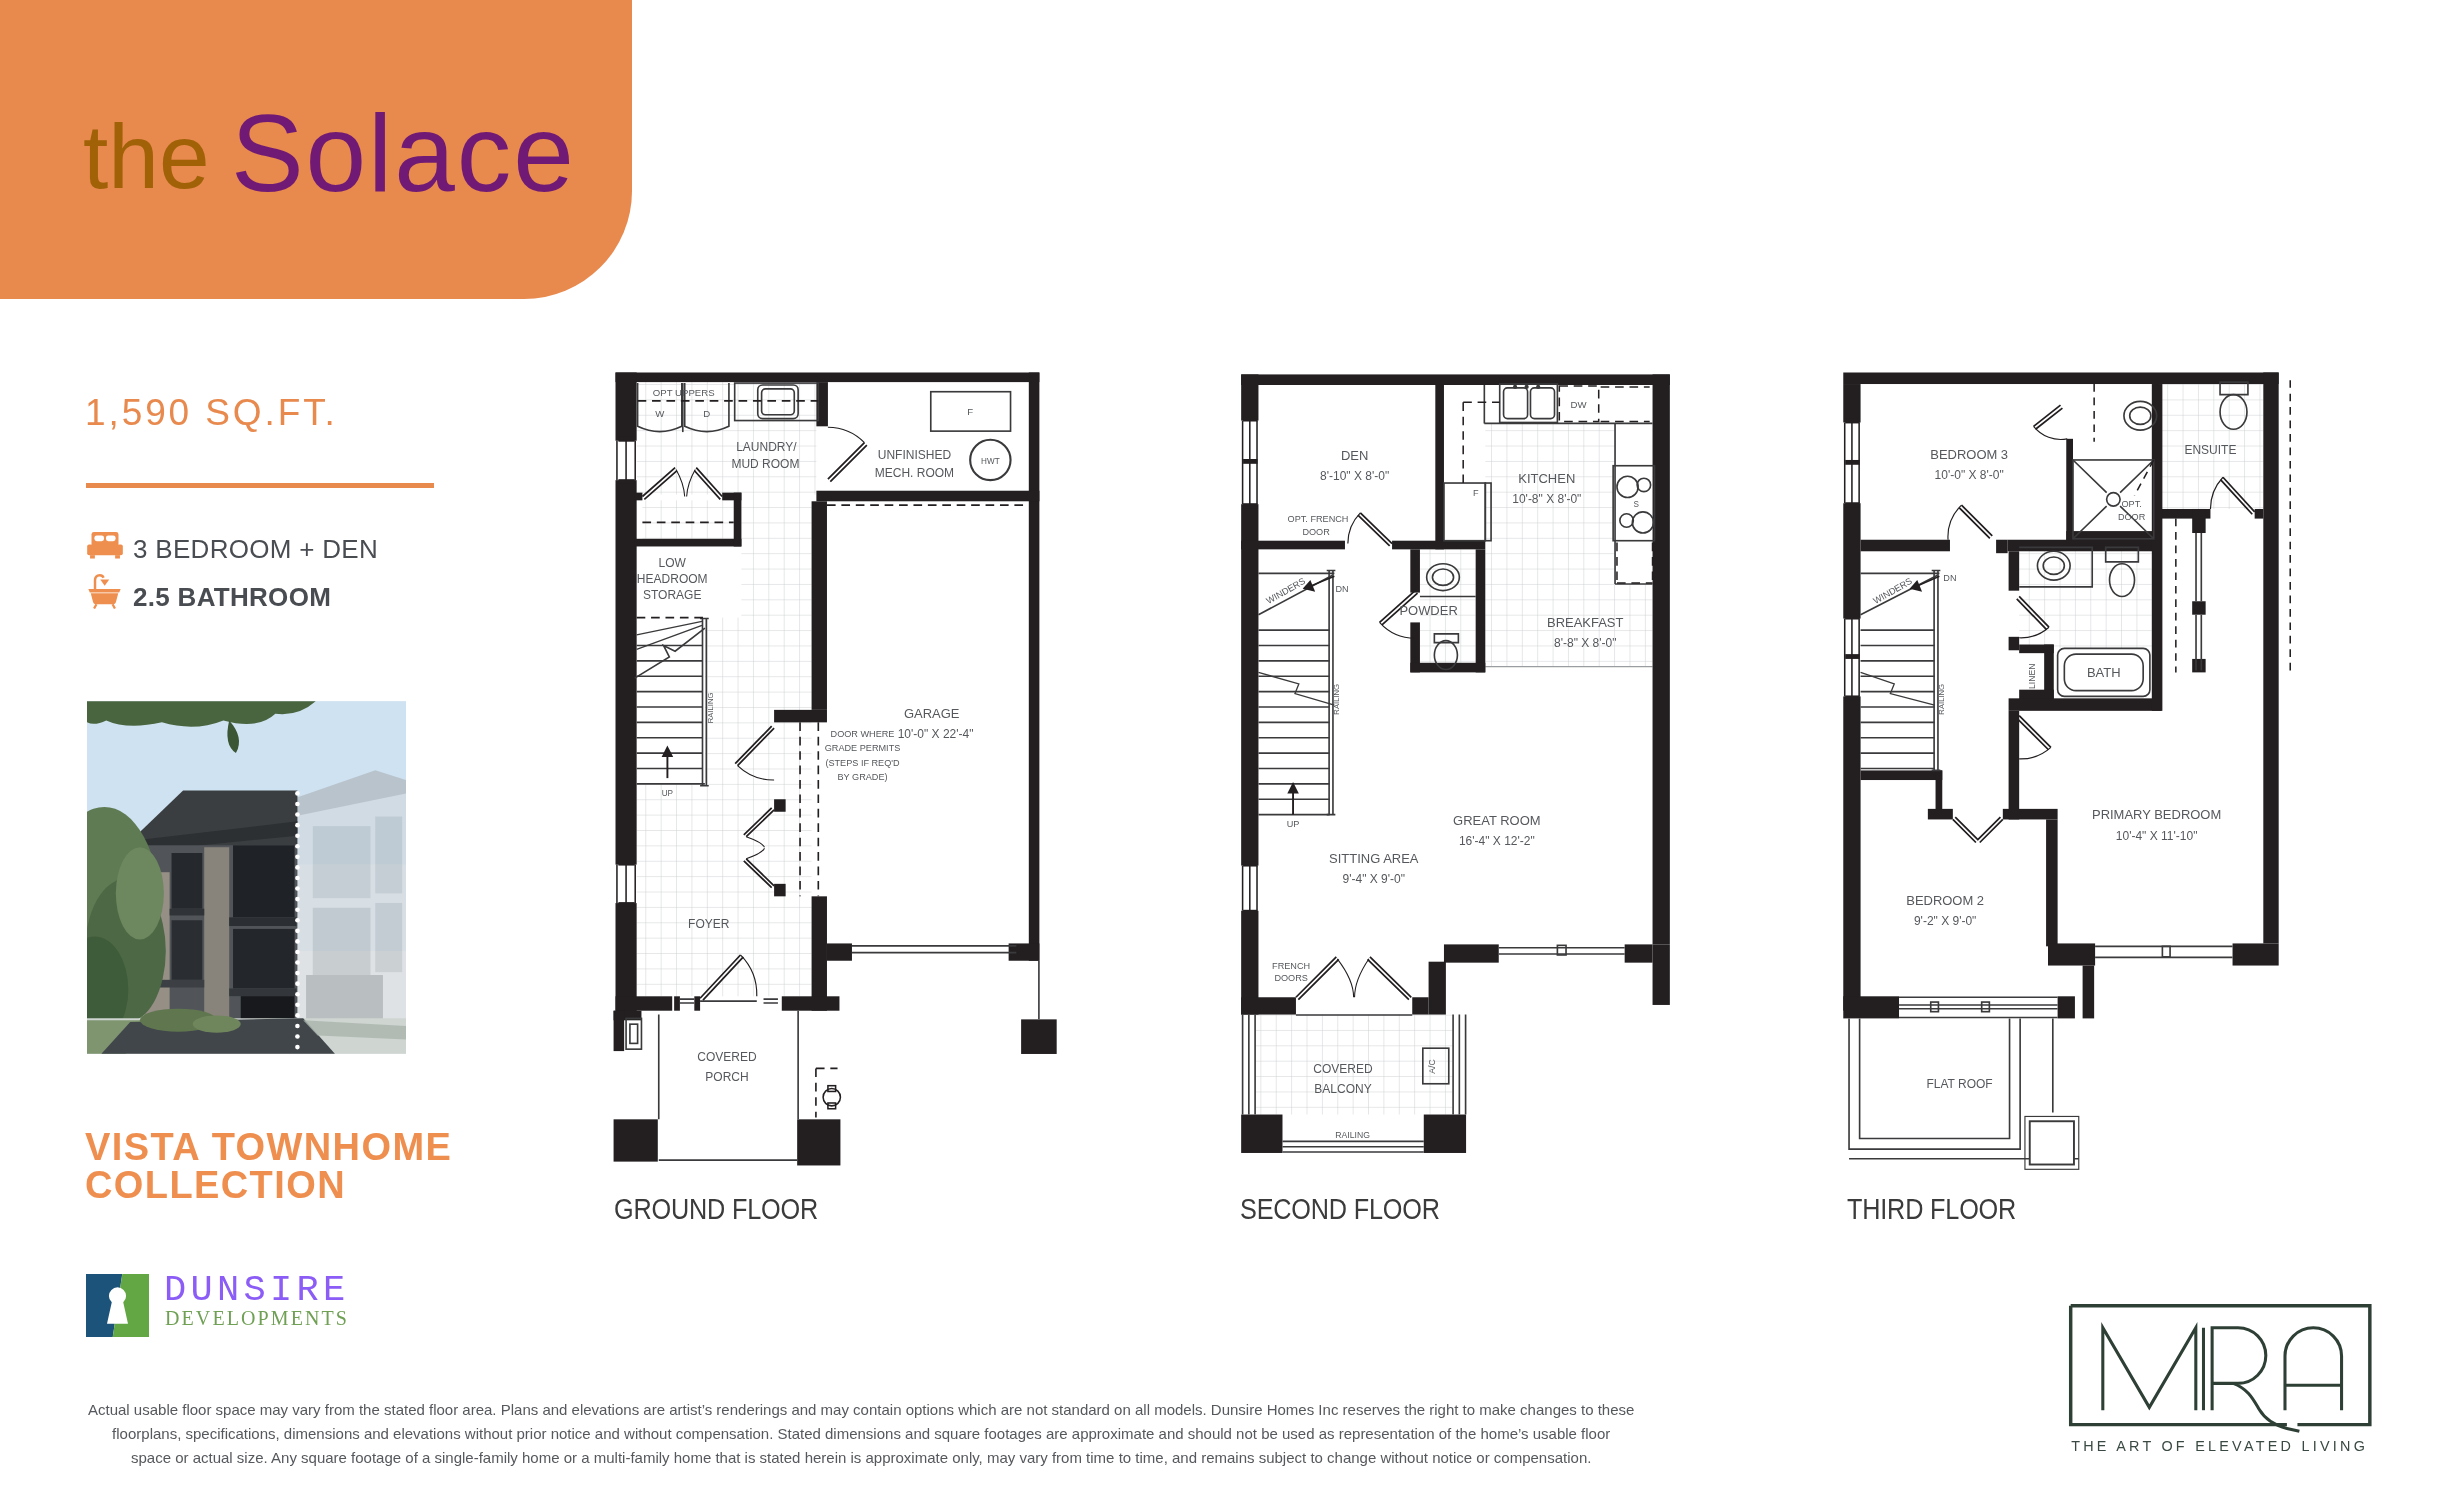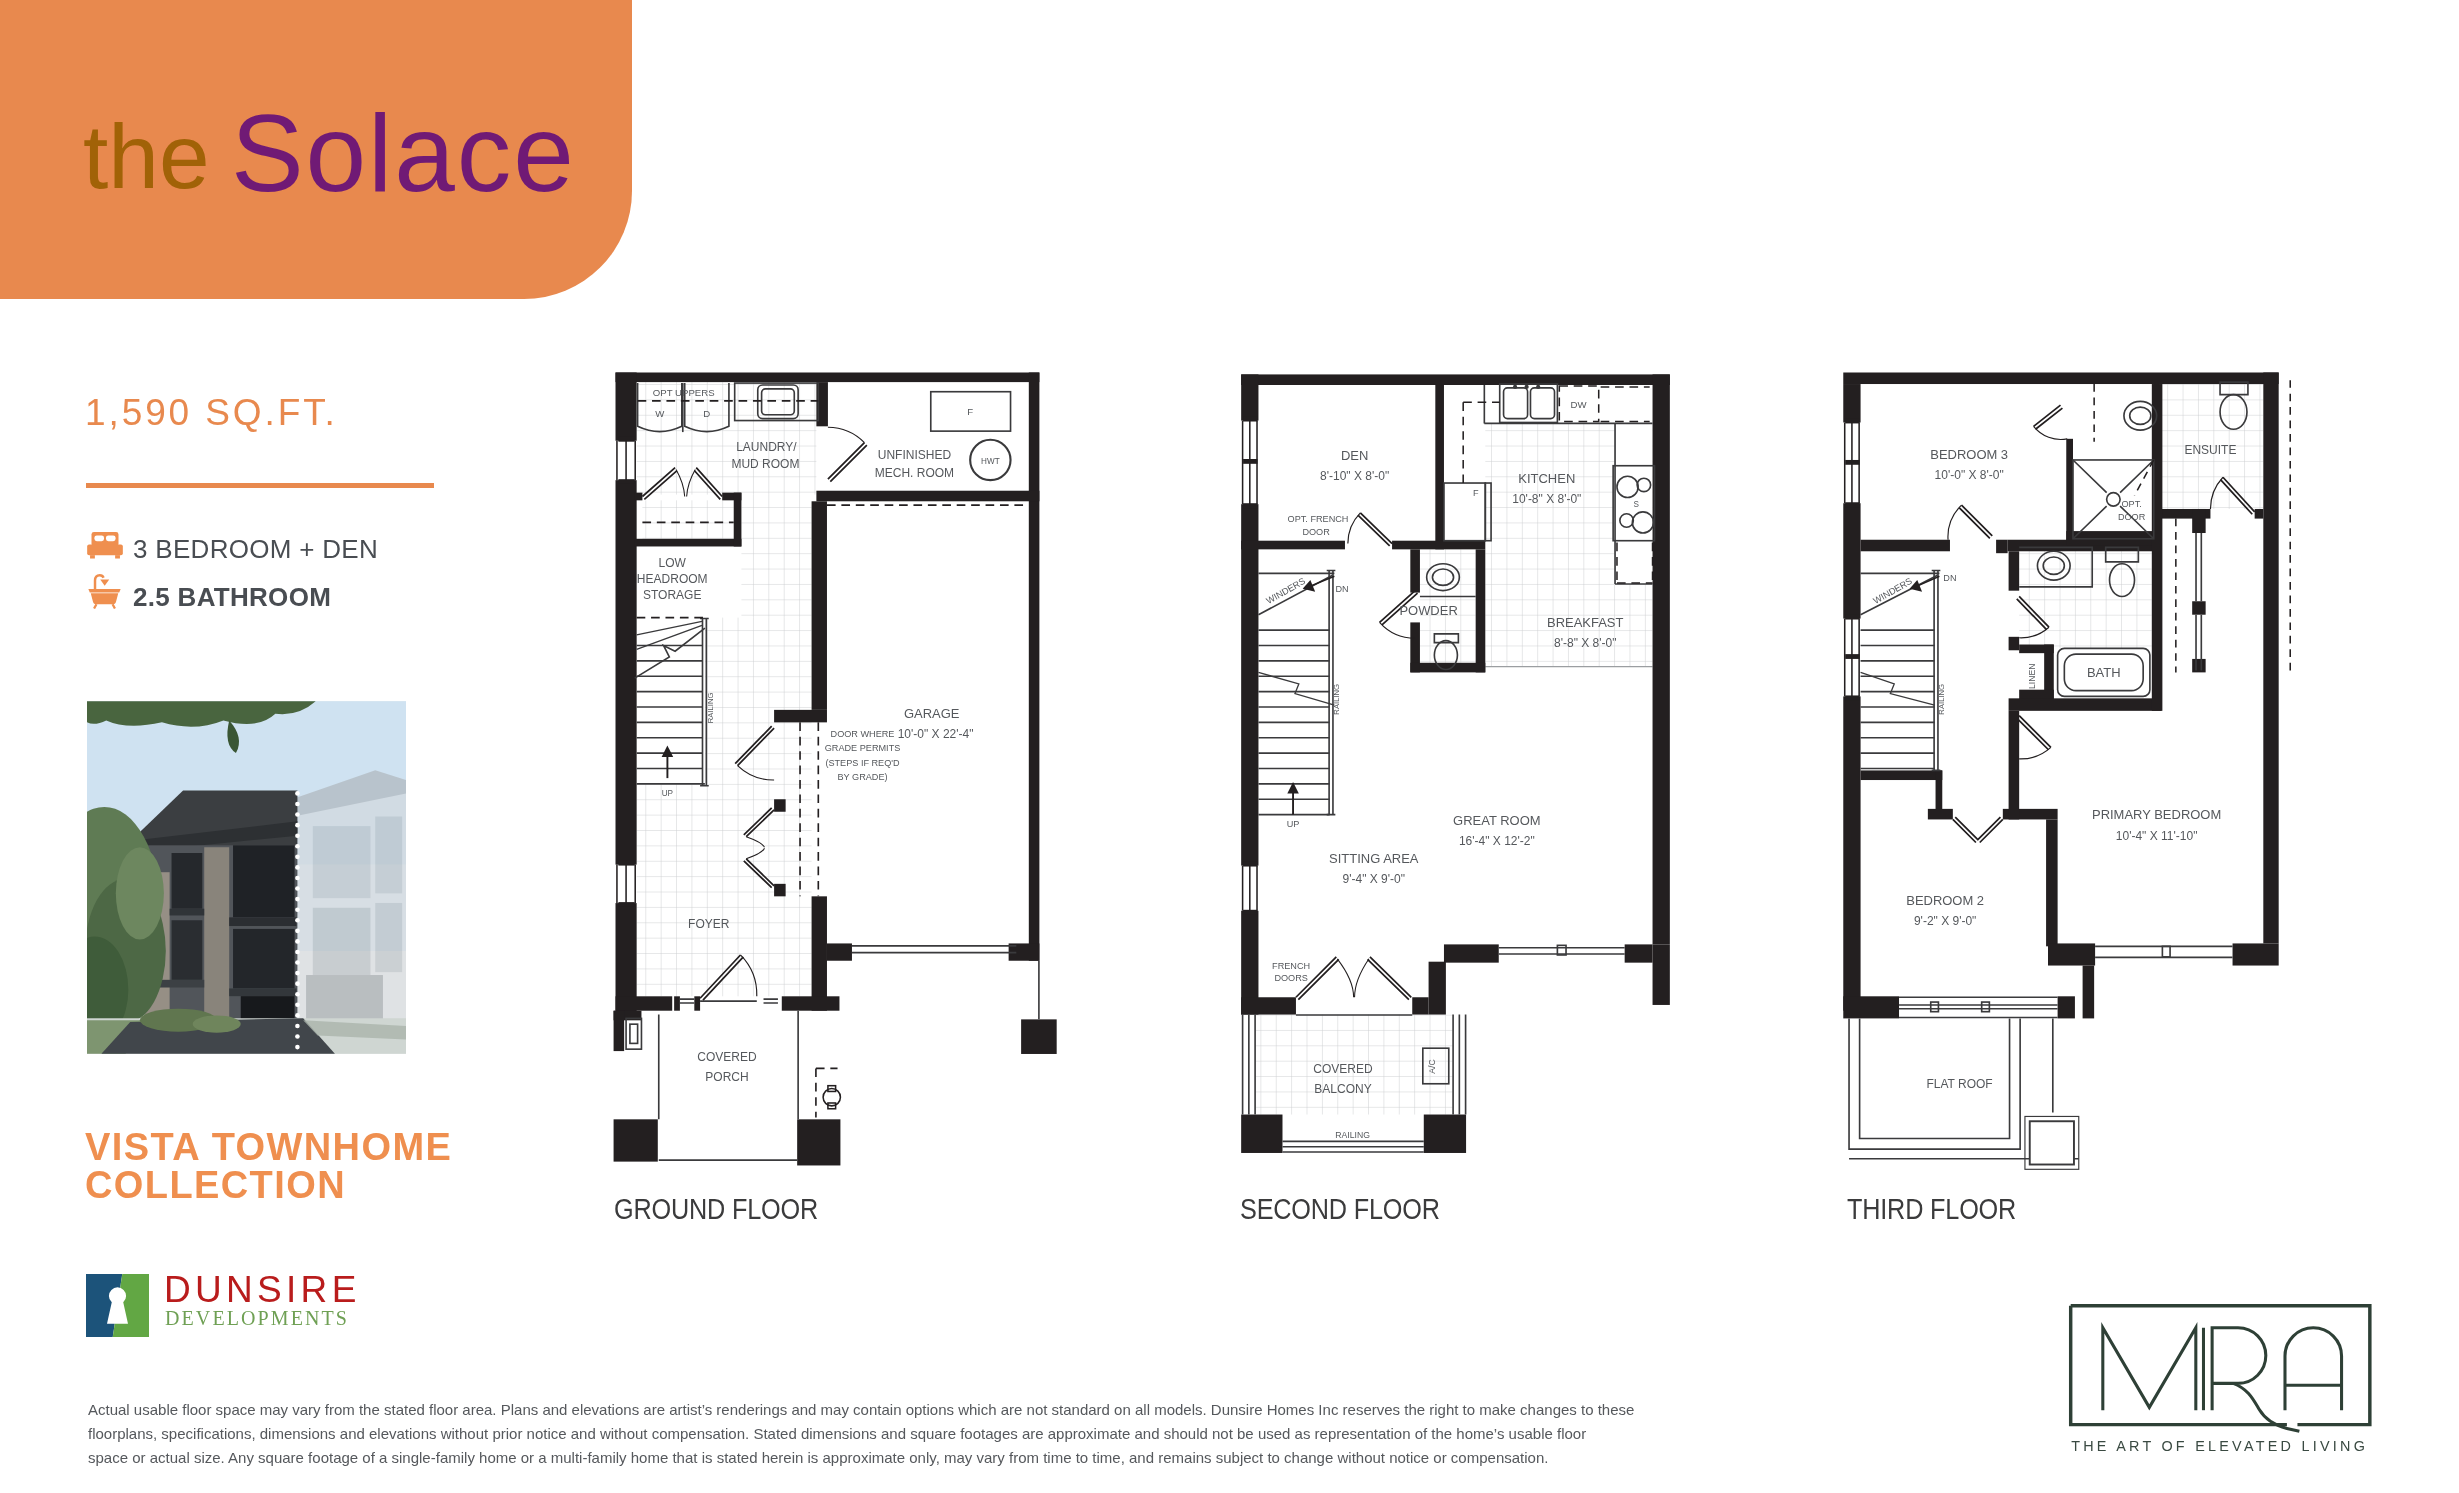--- a/index.html
+++ b/index.html
@@ -8,21 +8,21 @@
   .abs{position:absolute;}
   .hdr{left:0;top:0;width:632px;height:299px;background:#e8894e;
        border-bottom-right-radius:108px;}
   .t1{position:absolute;left:83px;top:105px;color:#a16207;font-size:91px;}
   .t2{position:absolute;left:231px;top:90px;color:#701a75;font-size:109px;letter-spacing:1.9px;}
   .sqft{left:85px;top:380px;color:#e8894e;font-size:37px;letter-spacing:2.9px;margin-top:12px;}
   .rule{left:86px;top:483px;width:348px;height:4.8px;background:#e8894e;}
   .feat{color:#494d52;font-size:26px;letter-spacing:0.3px;}
   .vista{left:85px;top:1128px;color:#ef8f4f;font-size:38px;font-weight:bold;letter-spacing:1.4px;line-height:38px;}
   .floorlabel{color:#3b3b3c;font-size:29px;letter-spacing:-0.2px;transform:scaleX(0.87);transform-origin:left top;}
-  .disc{left:88px;top:1398px;color:#55585c;font-size:15px;line-height:24px;letter-spacing:0px;}
+  .disc{left:88px;top:1398px;color:#55585c;font-size:15px;line-height:24px;letter-spacing:0px;text-align:center;}
 </style>
 </head>
 <body>
 <div class="abs hdr"></div>
 <div class="abs t1">the</div>
 <div class="abs t2">Solace</div>
 <div class="abs sqft">1,590 SQ.FT.</div>
 <div class="abs rule"></div>
 
 <svg class="abs" style="left:87px;top:532px;" width="36" height="27" viewBox="0 0 37 28">
@@ -119,21 +119,21 @@
 </svg>
 
 <div class="abs vista">VISTA TOWNHOME<br>COLLECTION</div>
 
 <svg class="abs" style="left:86px;top:1274px;" width="63" height="63" viewBox="0 0 66 66">
   <rect x="0" y="0" width="66" height="66" fill="#ffffff"></rect>
   <path d="M0 0 H38 L28 66 H0 Z" fill="#1c537a"></path>
   <path d="M38 0 H66 V66 H28 Z" fill="#62a744"></path>
   <path d="M33 14 a9 9 0 0 1 9 9 q0 4 -3 6.5 L44 52 H22 L27 29.5 q-3 -2.5 -3 -6.5 a9 9 0 0 1 9 -9 Z" fill="#ffffff"></path>
 </svg>
-<div class="abs" style="left:164px;top:1269px;font-family:Liberation Sans, sans-serif;font-size:37px;color:#b91c1c;letter-spacing:4.3px;">DUNSIRE</div>
+<div class="abs" style="left:164px;top:1269px;font-family:Liberation Mono, monospace;font-size:37px;color:#8b5cf6;letter-spacing:4.3px;">DUNSIRE</div>
 <div class="abs" style="left:165px;top:1307px;font-family:'Liberation Serif',serif;font-size:20px;color:#6fa054;letter-spacing:2.1px;">DEVELOPMENTS</div>
 
 <div class="abs floorlabel" style="left:614px;top:1193px;">GROUND FLOOR</div>
 <div class="abs floorlabel" style="left:1240px;top:1193px;">SECOND FLOOR</div>
 <div class="abs floorlabel" style="left:1847px;top:1193px;">THIRD FLOOR</div>
 
 <div class="abs disc">Actual usable floor space may vary from the stated floor area. Plans and elevations are artist’s renderings and may contain options which are not standard on all models. Dunsire Homes Inc reserves the right to make changes to these<br>floorplans, specifications, dimensions and elevations without prior notice and without compensation. Stated dimensions and square footages are approximate and should not be used as representation of the home’s usable floor<br>space or actual size. Any square footage of a single-family home or a multi-family home that is stated herein is approximate only, may vary from time to time, and remains subject to change without notice or compensation.</div>
 
 <svg class="abs" style="left:2068px;top:1299px;" width="317" height="163" viewBox="0 0 330 170">
   <g fill="none" stroke="#2e4036" stroke-width="3.6">

